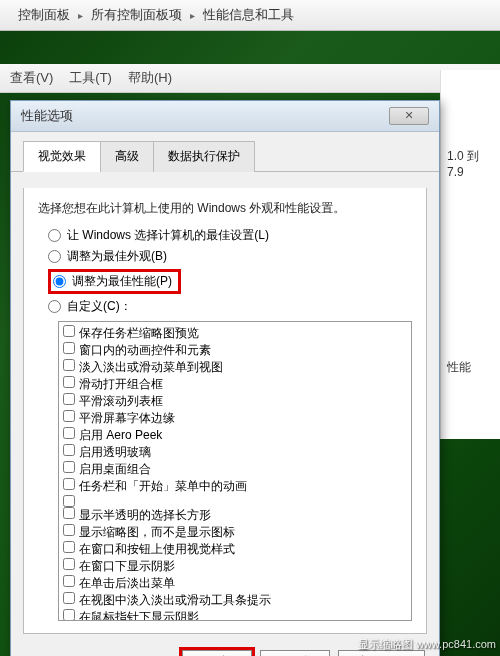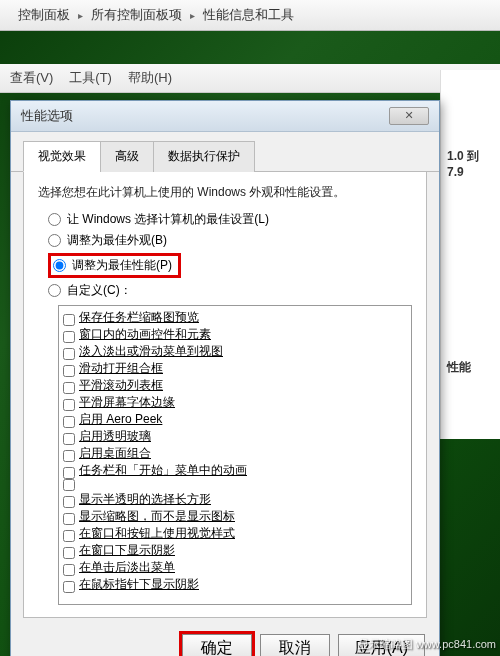--- a/index.html
+++ b/index.html
@@ -1,34 +1,34 @@
 <!DOCTYPE html>
 <html><head>
 <meta charset="utf-8">
 <style>
 * { box-sizing: border-box; margin: 0; padding: 0; }
 body { font-family: "Microsoft YaHei", SimSun, sans-serif; font-size: 12px; background: linear-gradient(135deg, #0a3d0a 0%, #1a5a1a 30%, #0d4d0d 70%, #083508 100%); width: 500px; height: 656px; overflow: hidden; position: relative; }
 .breadcrumb { background: linear-gradient(#fafafa, #e8e8e8); border-bottom: 1px solid #bbb; padding: 6px 18px; font-size: 13px; color: #333; display: flex; align-items: center; gap: 8px; }
 .breadcrumb span[data-name$="-icon"] { color: #666; font-size: 10px; }
 .menubar { background: linear-gradient(#f8f8f8, #eaeaea); border-bottom: 1px solid #ccc; padding: 5px 10px; font-size: 13px; color: #444; display: flex; gap: 16px; margin-top: 33px; }
-.right-panel { position: absolute; right: 0; top: 70px; width: 60px; background: #fff; border-left: 1px solid #ddd; padding: 8px 6px; font-size: 12px; color: #333; height: 369px; font-weight: bold; }
+.right-panel { position: absolute; right: 0; top: 70px; width: 60px; background: #fff; border-left: 1px solid #ddd; padding: 8px 6px; font-size: 12px; color: #333; height: 369px; }
 .right-panel .info { margin-bottom: 180px; margin-top: 70px; }
 .dialog { position: absolute; left: 10px; top: 100px; width: 430px; background: #f0f0f0; border: 1px solid #7a9ab8; box-shadow: 2px 2px 10px rgba(0,0,0,0.4); }
 .titlebar { background: linear-gradient(#e8f0f8, #d0dce8); border-bottom: 1px solid #b0c0d0; padding: 6px 10px; display: flex; justify-content: space-between; align-items: center; font-size: 13px; color: #333; }
 .close-btn { width: 40px; height: 18px; background: linear-gradient(#e8e8e8,#d0d0d0); border: 1px solid #999; text-align: center; line-height: 14px; font-size: 11px; color: #555; border-radius: 2px; }
 .tabrow { display: flex; padding: 8px 12px 0 12px; border-bottom: 1px solid #bbb; background: #f0f0f0; }
 .tab { padding: 6px 14px; border: 1px solid #bbb; border-bottom: none; margin-right: -1px; background: #e8e8e8; font-size: 12px; position: relative; top: 1px; }
 .tab.active { background: #fff; border-bottom: 1px solid #fff; }
-.tabbody { background: #fff; margin: 0 12px 8px 12px; border: 1px solid #bbb; border-top: none; padding: 12px 14px; }
+.tabbody { background: #fff; margin: 16px 12px 8px 12px; border: 1px solid #bbb; border-top: none; padding: 12px 14px; }
 .desc { font-size: 12px; margin-bottom: 10px; color: #222; }
 .radio-row { display: flex; align-items: center; gap: 6px; margin: 4px 0 4px 10px; font-size: 12px; }
 .radio-row input { margin: 0; }
 .highlight { border: 3px solid #d00; display: inline-flex; padding: 1px 6px 1px 2px; }
 .listbox { border: 1px solid #999; height: 300px; overflow-y: auto; margin: 6px 0 0 20px; padding: 3px 4px; background: #fff; }
-.check-row { display: flex; align-items: flex-end; gap: 4px; font-size: 12px; line-height: 17px; text-decoration: underline; }
+.check-row { display: flex; align-items: flex-start; gap: 4px; font-size: 12px; line-height: 17px; }
 .check-row input { margin: 0; width: 12px; height: 12px; }
 .btnrow { display: flex; justify-content: flex-end; gap: 8px; padding: 8px 14px 12px; background: #f0f0f0; }
 .btn { min-width: 70px; padding: 3px 16px; border: 1px solid #888; background: linear-gradient(#fdfdfd,#e3e3e3); font-size: 16px; text-align: center; }
 .btn.ok { outline: 3px solid #d00; }
 .watermark { position: absolute; right: 4px; bottom: 4px; color: #fff; font-size: 11px; text-shadow: 1px 1px 2px #000; opacity: 0.85; pointer-events: none; }
 </style>
 </head>
 <body>
 
 <div class="breadcrumb" data-name="breadcrumb">
@@ -141,20 +141,24 @@
         <label class="check-row" data-name="list-item">
           <input type="checkbox" data-name="checkbox-input" style="">
           <span data-name="checkbox-label">在窗口下显示阴影</span>
         </label>
         <label class="check-row" data-name="list-item">
           <input type="checkbox" data-name="checkbox-input" style="">
           <span data-name="checkbox-label">在单击后淡出菜单</span>
         </label>
         <label class="check-row" data-name="list-item">
           <input type="checkbox" data-name="checkbox-input" style="">
+          <span data-name="checkbox-label">在视图中淡入淡出或滑动工具条提示</span>
+        </label>
+        <label class="check-row" data-name="list-item">
+          <input type="checkbox" data-name="checkbox-input" style="">
           <span data-name="checkbox-label">在鼠标指针下显示阴影</span>
         </label>
       </div>
   </div>
   <div class="btnrow" data-name="button-row">
     <button class="btn ok" data-name="ok-button">确定</button>
     <button class="btn" data-name="cancel-button">取消</button>
     <button class="btn" data-name="apply-button">应用(A)</button>
   </div>
 </div>

